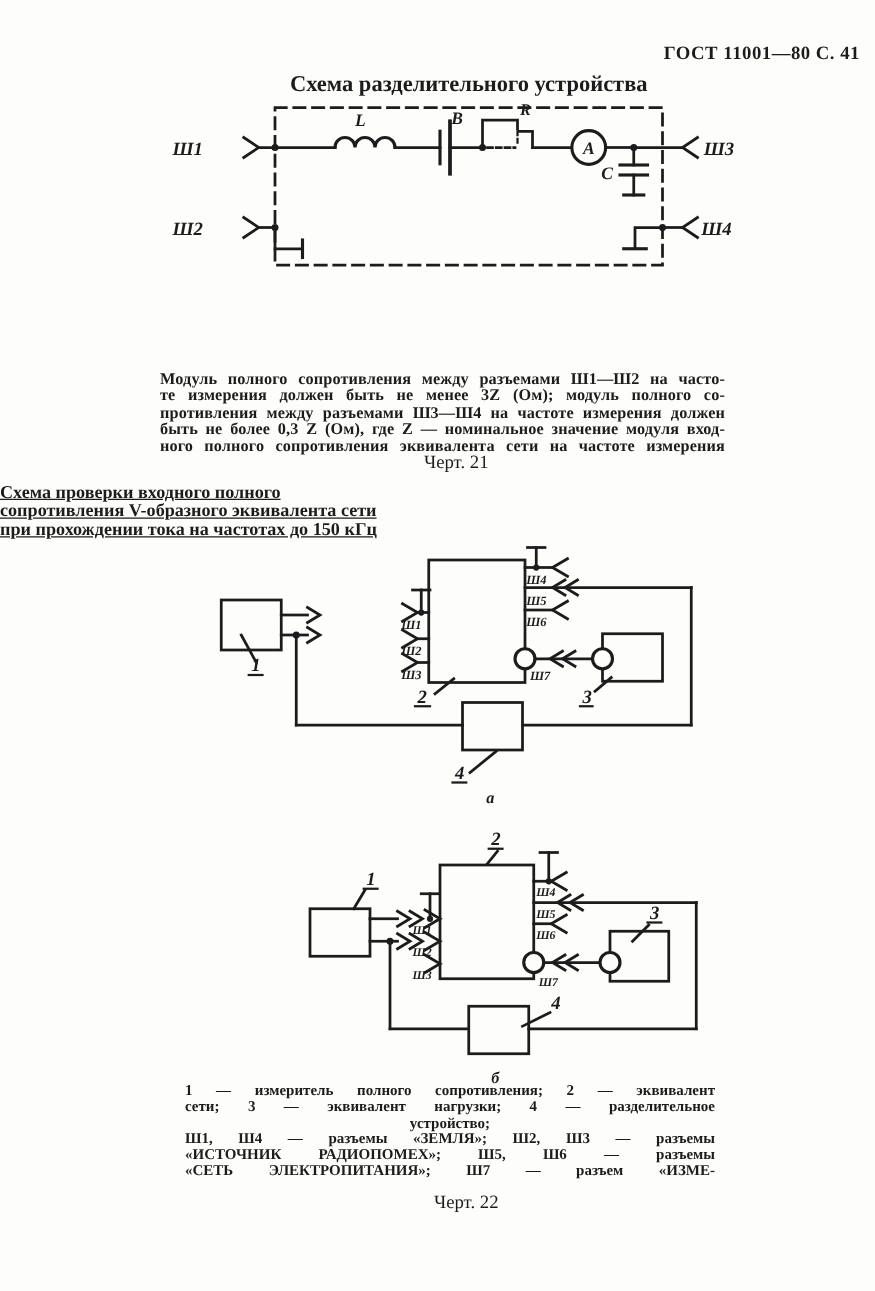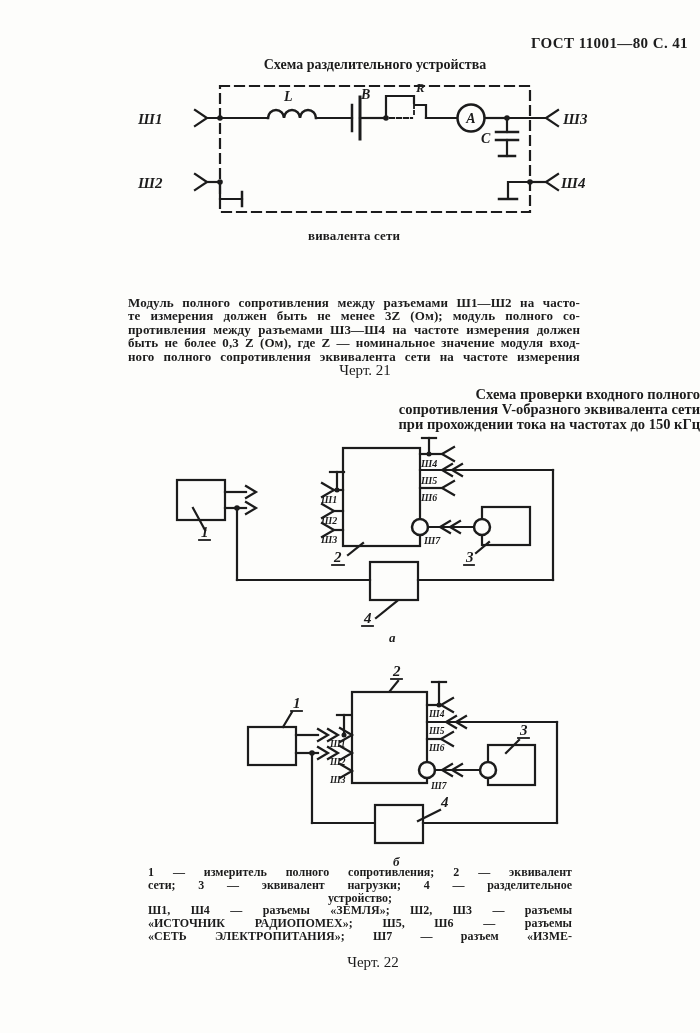--- a/index.html
+++ b/index.html
@@ -1,21 +1,21 @@
 <!DOCTYPE html>
 <html><head>
 <meta charset="utf-8">
 <style>
   html,body{margin:0;padding:0;}
   body{width:700px;height:1033px;background:#fdfdfb;position:relative;overflow:hidden;
        font-family:"Liberation Serif",serif;color:#1c1c1c;}
   .abs{position:absolute;}
   .hdr{top:35px;right:12px;font-size:15px;font-weight:bold;letter-spacing:.4px;}
-  .t1{top:57px;left:66px;right:16px;text-align:center;font-size:14px;font-weight:bold;}
-  .t2{top:387px;left:0;right:0;text-align:right;font-size:14.5px;font-weight:bold;line-height:15px;white-space:pre-line;}
+  .t1{top:57px;left:66px;right:16px;text-align:center;font-size:18px;font-weight:bold;}
+  .t2{top:387px;left:0;right:0;text-align:left;font-size:14.5px;font-weight:bold;line-height:15px;white-space:pre-line;text-decoration:underline;}
   .note{left:128px;width:452px;font-size:13px;line-height:13.4px;font-weight:bold;letter-spacing:.1px;}
   .n1{top:229px;}
   .n2{top:296px;}
   .just{text-align:justify;text-align-last:justify;white-space:pre-line;}
   .ctr{text-align:center;text-align-last:center;}
   .cap{font-size:15px;font-weight:normal;text-align:center;}
   .c21{top:362px;left:30px;right:0;}
   .c22{top:954px;left:46px;right:0;}
   .legend{top:866px;left:148px;width:424px;font-size:12px;line-height:12.8px;font-weight:bold;}
   svg{position:absolute;overflow:visible;}
@@ -95,21 +95,20 @@
       <text x="561" y="188" font-size="15">Ш4</text>
       <polyline class="st" points="558,174 546,182 558,190"></polyline>
       <line class="st" x1="546" y1="182" x2="530" y2="182"></line>
       <circle class="dot" cx="530" cy="182" r="2.8"></circle>
       <polyline class="st" points="530,182 508,182 508,198"></polyline>
       <line class="st w25" x1="499" y1="199" x2="517" y2="199"></line>
     </g>
   </svg>
 
   <div class="abs note n1">
-    <div class="ctr">вивалента сети</div>
   </div>
   <div class="abs note n2 just">Модуль полного сопротивления между разъемами Ш1—Ш2 на часто-
 те измерения должен быть не менее 3Z (Ом); модуль полного со-
 противления между разъемами Ш3—Ш4 на частоте измерения должен
 быть не более 0,3 Z (Ом), где Z — номинальное значение модуля вход-
 ного полного сопротивления эквивалента сети на частоте измерения</div>
   <div class="abs cap c21">Черт. 21</div>
 
   <div class="abs t2">Схема проверки входного полного
 сопротивления V-образного эквивалента сети

